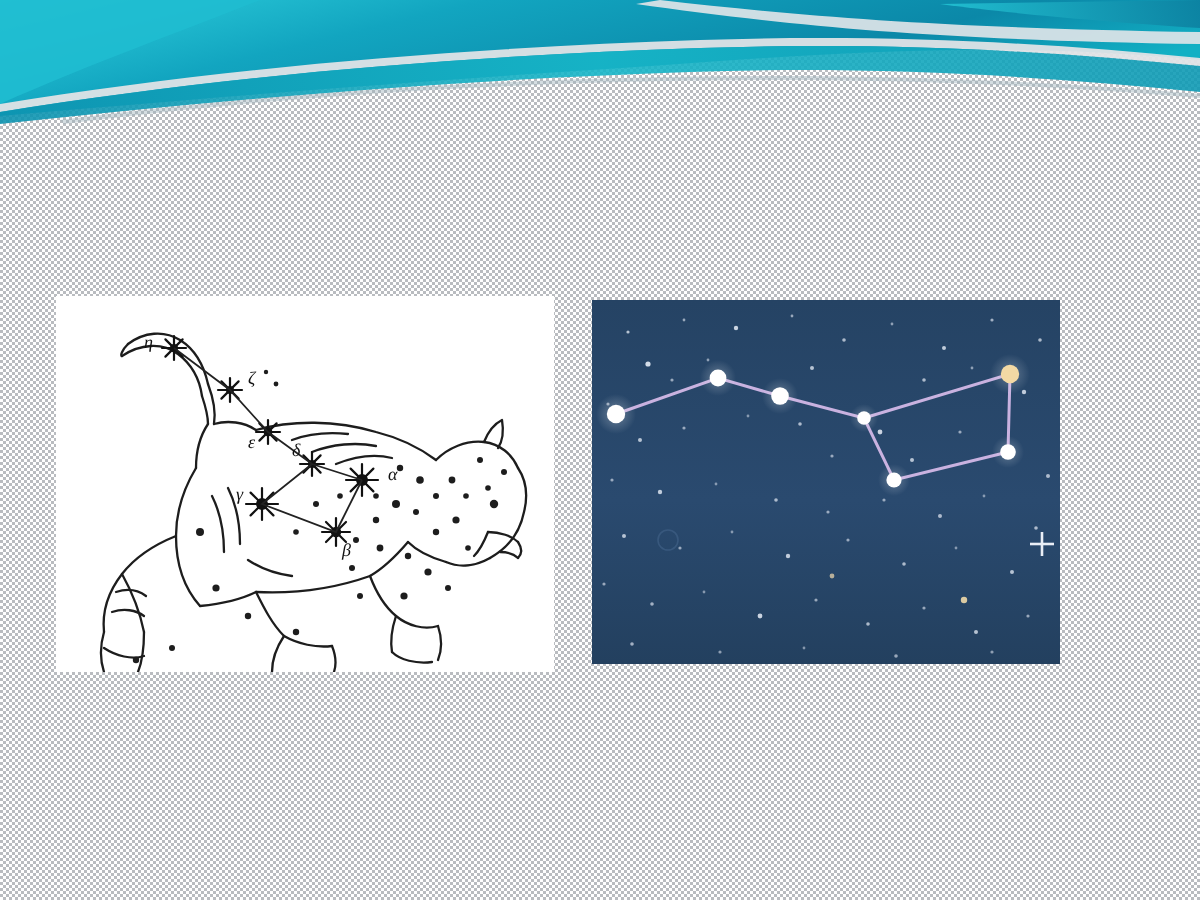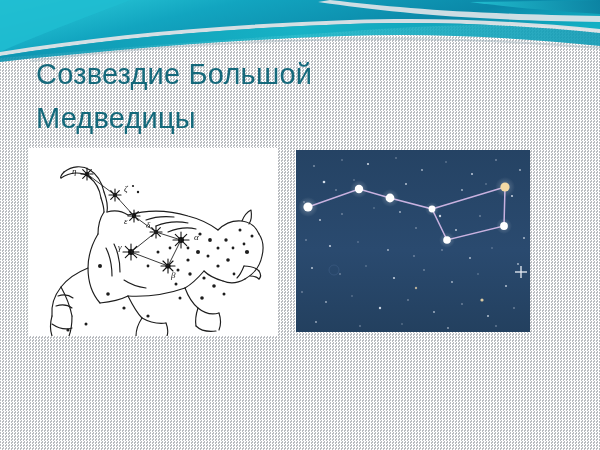--- a/index.html
+++ b/index.html
@@ -77,22 +77,20 @@
                L600,46 C510,37 430,33 345,36 C225,40 110,50 0,62 Z" fill="url(#gB)" opacity="0.9"></path>
 
       <path d="M600,0 L600,14 C540,10 500,6 470,2 L600,0 Z" fill="url(#gC)" opacity="0.85"></path>
       <path d="M330,0 C400,8 470,14 600,16 L600,22 C460,20 390,12 318,2 Z" fill="#e2e6e9" opacity="0.9"></path>
 
       <path d="M30,60 C140,46 260,38 390,38 C470,38 540,42 600,47
                L600,49 C540,44 470,40 390,40 C260,40 140,48 32,62 Z" fill="#9fb3bd" opacity="0.45"></path>
     </svg>
   </div>
 
-  <div id="title">Созвездие Большой
-Медведицы</div>
 
   <div id="bear-figure">
     <svg viewBox="0 0 249 188">
       <rect x="0" y="0" width="249" height="188" fill="#ffffff"></rect>
       <g fill="none" stroke="#1d1d1d" stroke-width="1.15" stroke-linecap="round" stroke-linejoin="round">
 
         <path d="M36,24 C44,18 54,17 62,22 C70,27 74,35 76,44"></path>
         <path d="M33,30 C42,24 53,23 61,29 C69,35 72,43 73,50"></path>
         <path d="M36,24 C33,27 32,30 33,30"></path>
         <path d="M76,44 C79,52 80,58 79,64"></path>

